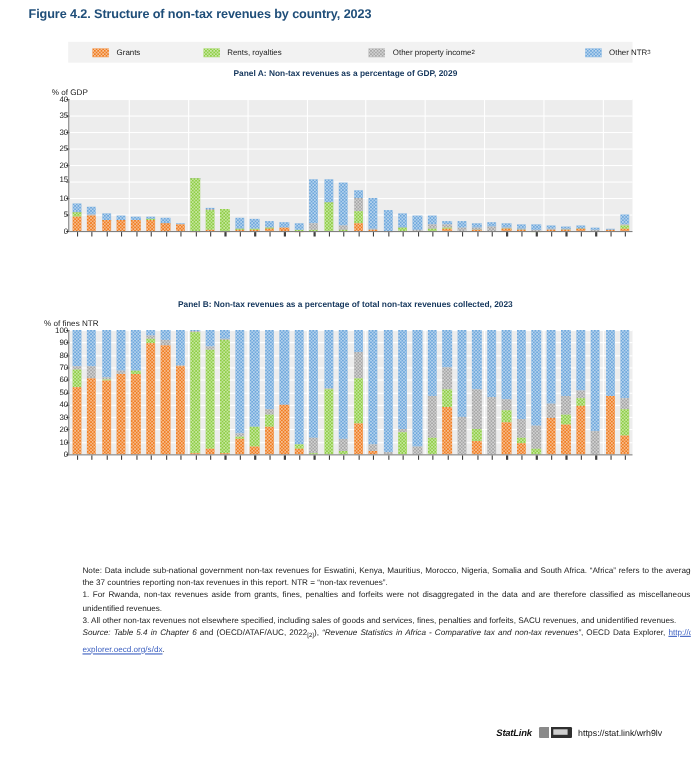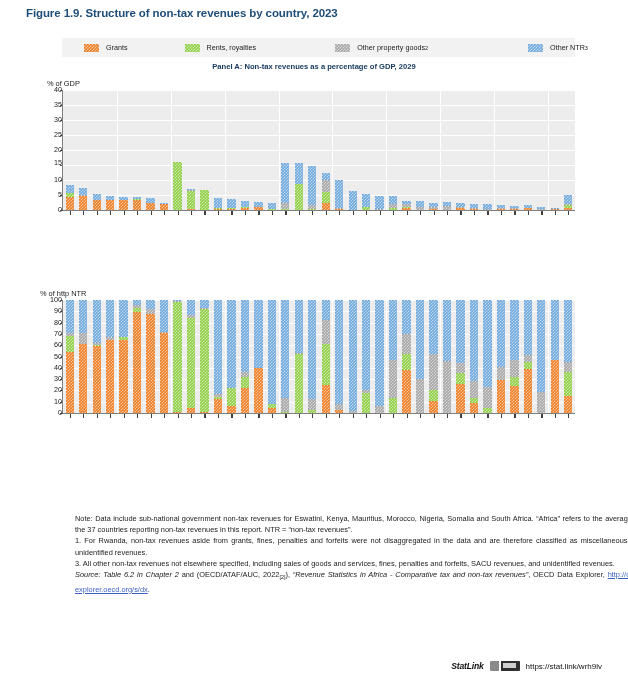--- a/index.html
+++ b/index.html
@@ -186,34 +186,34 @@
     content: "";
     position: absolute; left: 13px; top: 2px;
     width: 13px; height: 5px;
     background: #cfcfcf;
   }
   .sl-url { color: #111; font-size: 8px; }
 </style>
 </head>
 <body>
 
-<div class="fig-title">Figure 1.9. Structure of non-tax revenues by country, 2023</div>
+<div class="fig-title">Figure 4.2. Structure of non-tax revenues by country, 2023</div>
 
 <div class="legend">
   <div class="legend-item">
     <span class="swatch sw-grants"></span>
     <span>Grants</span>
   </div>
   <div class="legend-item">
     <span class="swatch sw-rents"></span>
     <span>Rents, royalties</span>
   </div>
   <div class="legend-item">
     <span class="swatch sw-opi"></span>
-    <span>Other property goods</span>
+    <span>Other property income</span>
       <sup>2</sup>
   </div>
   <div class="legend-item">
     <span class="swatch sw-other"></span>
     <span>Other NTR</span>
       <sup>3</sup>
   </div>
 </div>
 
 <div class="panel" id="panelA" style="left:0; top:62px; width:628px; height:200px;">
@@ -497,21 +497,22 @@
       <div class="xtick-mark" style="left: 514.368px; top: 1px;"></div>
       <div class="xtick-mark" style="left: 527.842px; top: 1px;"></div>
       <div class="xtick-mark" style="left: 541.316px; top: 1px;"></div>
       <div class="xtick-mark" style="left: 554.789px; top: 1px;"></div>
       <div class="xtick-mark" style="left: 568.263px; top: 1px;"></div>
     </div>
   <div class="xlabels" id="xlabelsA" style="left:0; top:153px;"></div>
 </div>
 
 <div class="panel" id="panelB" style="left:0; top:272px; width:628px; height:210px;">
-  <div class="axis-unit" style="left:40px; top:17px;">% of http NTR</div>
+  <div class="panel-title" style="top:0;">Panel B: Non-tax revenues as a percentage of total non-tax revenues collected, 2023</div>
+  <div class="axis-unit" style="left:40px; top:17px;">% of fines NTR</div>
   <div class="plot" id="plotB" style="left:63px; top:28px; width:512px; height:113px;">
       <div class="ytick-mark" style="top: 113px; left: -3px;"></div>
       <div class="gridline-h" style="top: 101.7px;"></div>
       <div class="ytick-mark" style="top: 101.7px; left: -3px;"></div>
       <div class="gridline-h" style="top: 90.4px;"></div>
       <div class="ytick-mark" style="top: 90.4px; left: -3px;"></div>
       <div class="gridline-h" style="top: 79.1px;"></div>
       <div class="ytick-mark" style="top: 79.1px; left: -3px;"></div>
       <div class="gridline-h" style="top: 67.8px;"></div>
       <div class="ytick-mark" style="top: 67.8px; left: -3px;"></div>
@@ -793,20 +794,20 @@
       <div class="xtick-mark" style="left: 554.789px; top: 1px;"></div>
       <div class="xtick-mark" style="left: 568.263px; top: 1px;"></div>
     </div>
   <div class="xlabels" id="xlabelsB" style="left:0; top:146px;"></div>
 </div>
 
 <div class="notes">
   <p>Note: Data include sub-national government non-tax revenues for Eswatini, Kenya, Mauritius, Morocco, Nigeria, Somalia and South Africa. “Africa” refers to the average for the 37 countries reporting non-tax revenues in this report. NTR = “non-tax revenues”.</p>
   <p>1. For Rwanda, non-tax revenues aside from grants, fines, penalties and forfeits were not disaggregated in the data and are therefore classified as miscellaneous and unidentified revenues.</p>
   <p>3. All other non-tax revenues not elsewhere specified, including sales of goods and services, fines, penalties and forfeits, SACU revenues, and unidentified revenues.</p>
-  <p><span class="it">Source: </span><span class="it">Table 6.2 in Chapter 2</span><span> and (OECD/ATAF/AUC, 2022</span><span class="sub">[2]</span><span>), </span><span class="it">“Revenue Statistics in Africa - Comparative tax and non-tax revenues”</span><span>, OECD Data Explorer, </span><a class="lnk" href="#">http://data-explorer.oecd.org/s/dx</a><span>.</span></p>
+  <p><span class="it">Source: </span><span class="it">Table 5.4 in Chapter 6</span><span> and (OECD/ATAF/AUC, 2022</span><span class="sub">[2]</span><span>), </span><span class="it">“Revenue Statistics in Africa - Comparative tax and non-tax revenues”</span><span>, OECD Data Explorer, </span><a class="lnk" href="#">http://data-explorer.oecd.org/s/dx</a><span>.</span></p>
 </div>
 
 <div class="statlink">
   <span class="sl-word">StatLink</span>
   <span class="sl-glyph"></span>
   <span class="sl-url">https://stat.link/wrh9lv</span>
 </div>
 
 </body></html>

